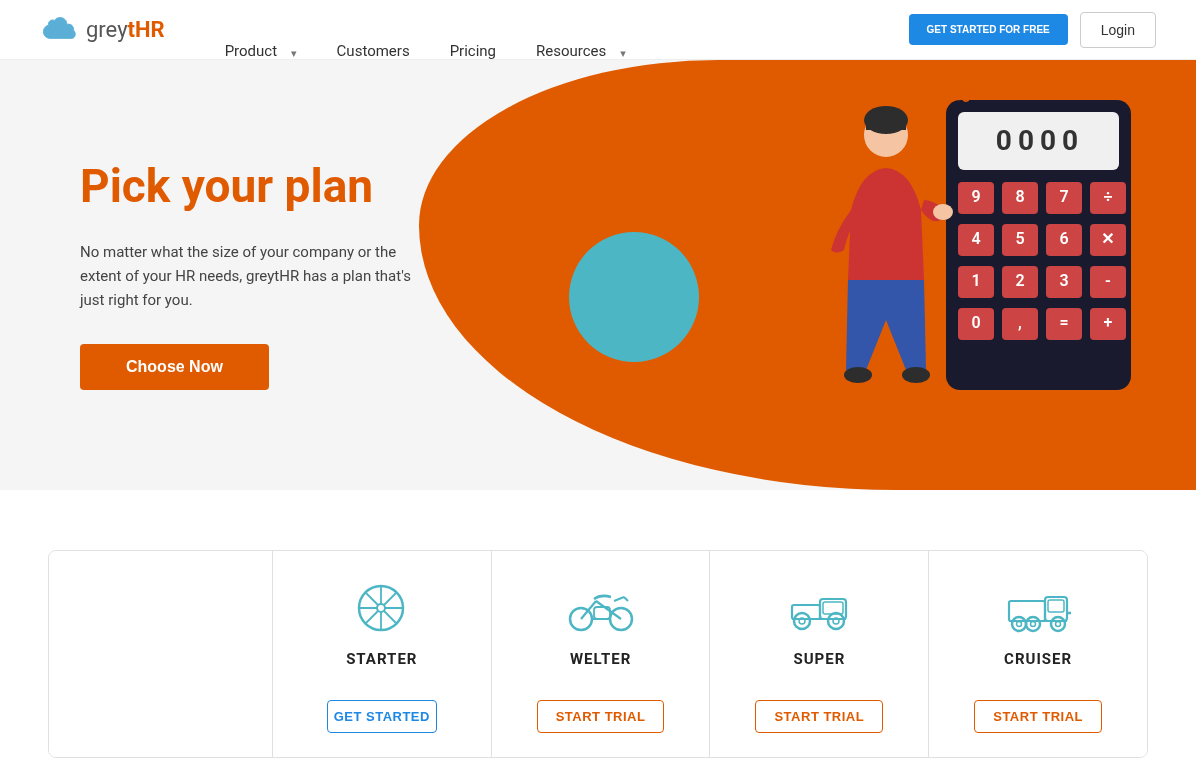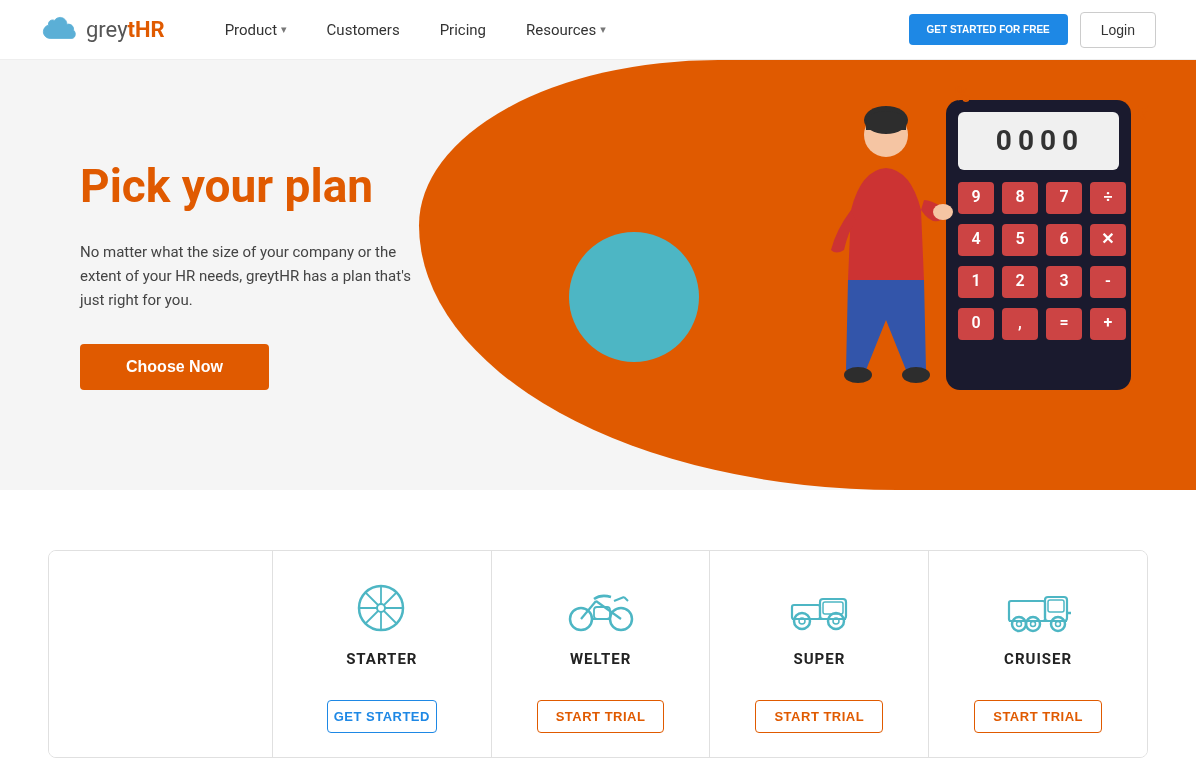--- a/index.html
+++ b/index.html
@@ -39,26 +39,26 @@
     .nav-links {
       display: flex;
       align-items: center;
       gap: 0;
       flex: 1;
     }
     .nav-item {
       padding: 0 20px;
       height: 60px;
       display: flex;
-      align-items: center;
+      align-items: flex-end;
       font-size: 15px;
       color: #333;
       cursor: pointer;
       text-decoration: none;
-      gap: 4px;
+      gap: 14px;
     }
     .nav-actions {
       display: flex;
       align-items: center;
       gap: 12px;
     }
     .btn-get-started {
       background: #1e88e5;
       color: #fff;
       border: none;

